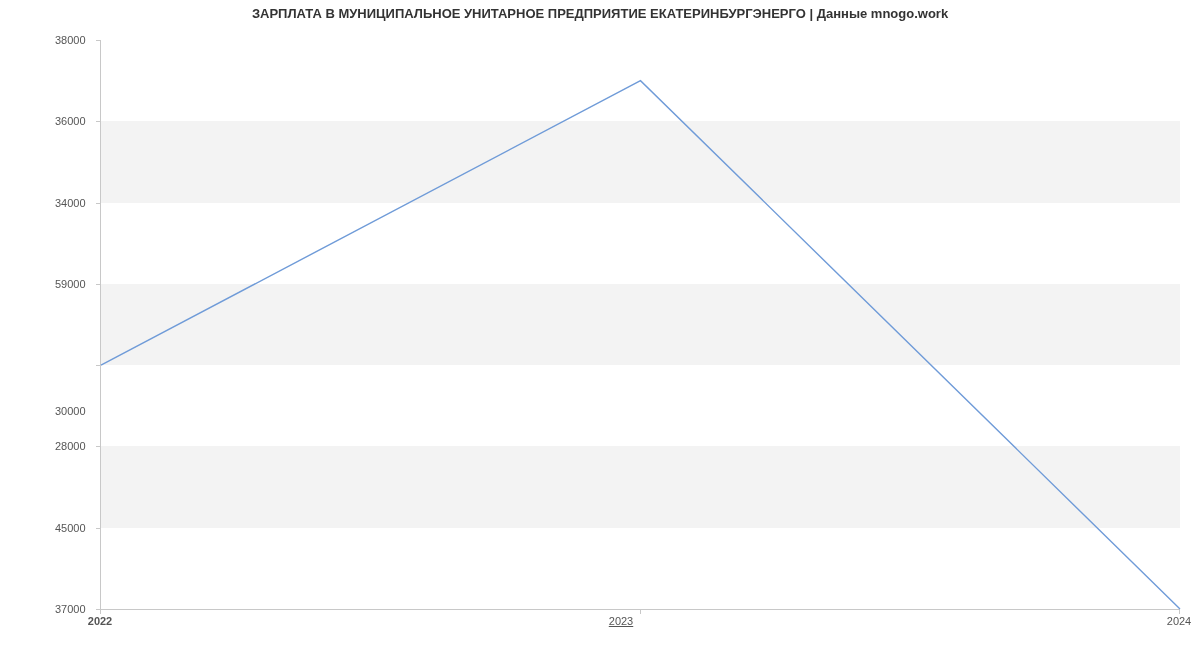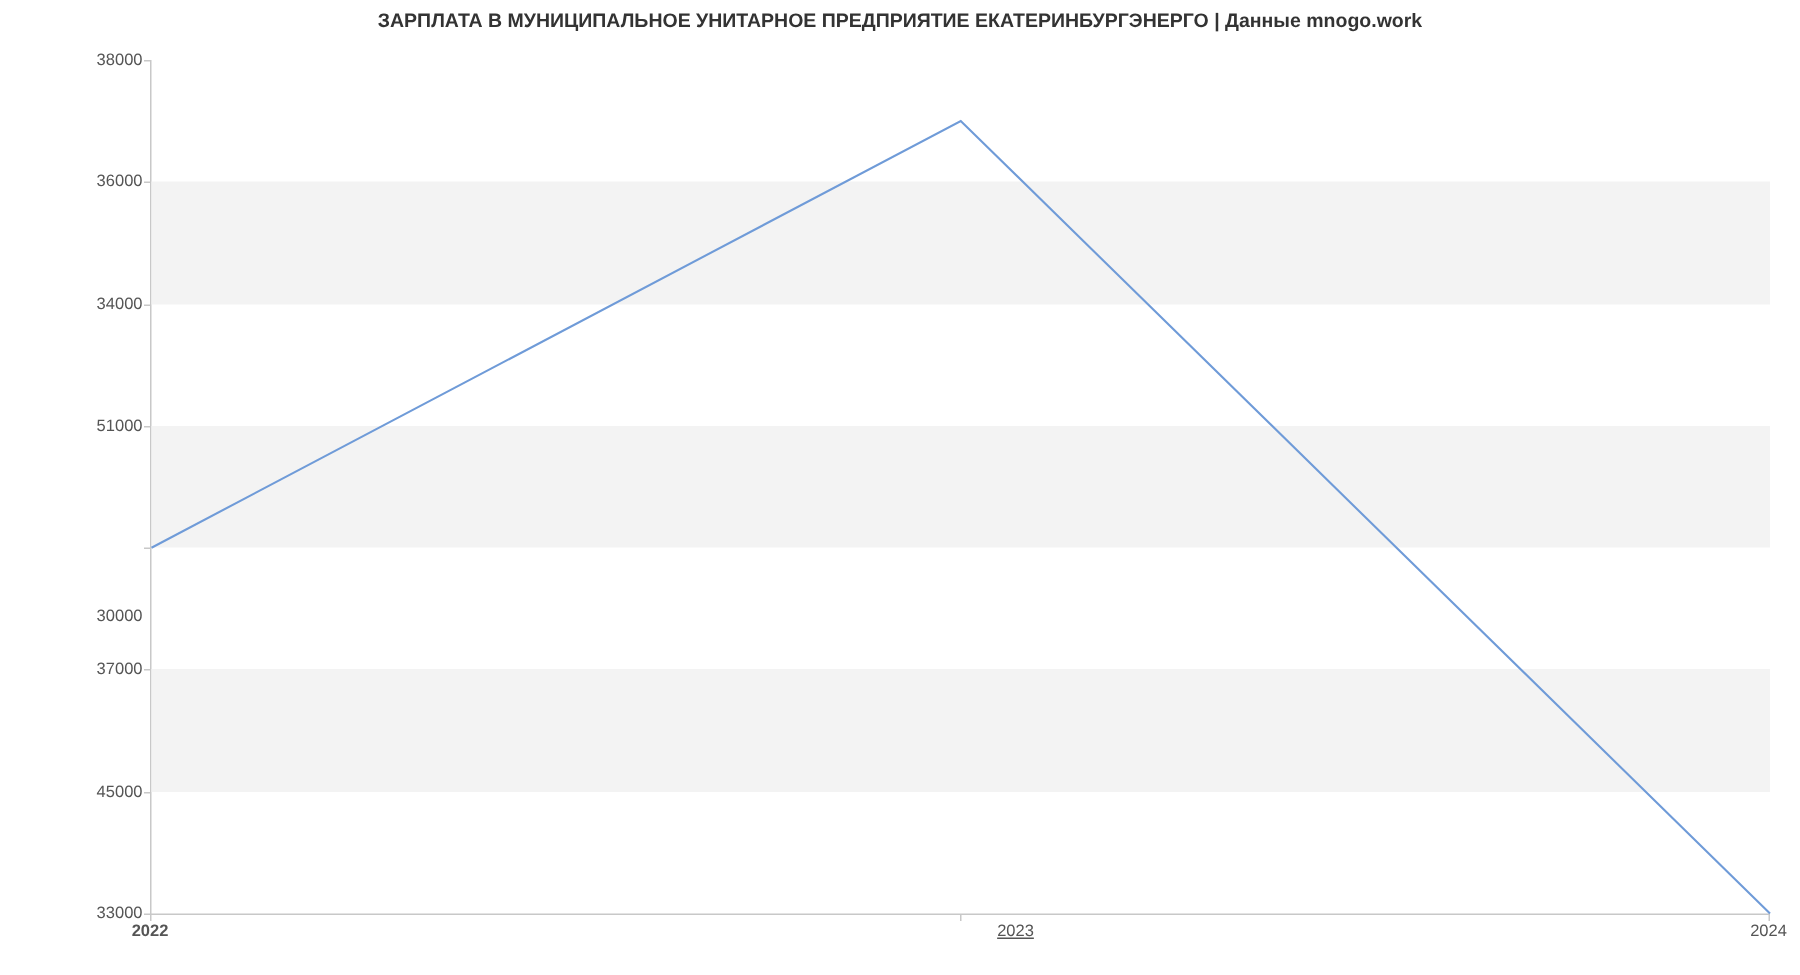--- a/index.html
+++ b/index.html
@@ -40,21 +40,21 @@
   .band {
     position: absolute;
     left: 0;
     width: 100%;
     background: #f3f3f3;
   }
   .ytick {
     position: absolute;
     left: 55px;
     width: 40px;
-    text-align: right;
+    text-align: left;
     font-size: 11px;
     color: #555;
     transform: translateY(-50%);
   }
   .ytick-mark {
     position: absolute;
     left: 96px;
     width: 4px;
     height: 1px;
     background: #c8c8c8;
@@ -88,35 +88,35 @@
 <div class="chart-wrap">
   <div class="title">ЗАРПЛАТА В МУНИЦИПАЛЬНОЕ УНИТАРНОЕ ПРЕДПРИЯТИЕ ЕКАТЕРИНБУРГЭНЕРГО | Данные mnogo.work</div>
   <div class="plot" id="plot">
     <div class="band" style="top: 406.429px; height: 81.2857px;"></div>
       <div class="band" style="top: 243.857px; height: 81.2857px;"></div>
       <div class="band" style="top: 81.2857px; height: 81.2857px;"></div>
       <svg class="line" id="line-svg" preserveAspectRatio="none" viewBox="0 0 1079 569">
         <path d="M0 325.1428571428571 L539.5 40.642857142857125 L1079 569" fill="none" stroke="#6f9bd8" stroke-width="1.4"></path>
       </svg>
   </div>
-<div class="ytick" style="top: 609px;">33000</div>
+<div class="ytick" style="top: 609px;">37000</div>
     <div class="ytick-mark" style="top: 609px;"></div>
     <div class="ytick" style="top: 527.714px;">45000</div>
     <div class="ytick-mark" style="top: 527.714px;"></div>
-    <div class="ytick" style="top: 446.429px;">37000</div>
+    <div class="ytick" style="top: 446.429px;">28000</div>
     <div class="ytick-mark" style="top: 446.429px;"></div>
     <div class="ytick" style="top: 365.143px; margin-top: 46px;">30000</div>
     <div class="ytick-mark" style="top: 365.143px;"></div>
-    <div class="ytick" style="top: 283.857px;">51000</div>
+    <div class="ytick" style="top: 283.857px;">59000</div>
     <div class="ytick-mark" style="top: 283.857px;"></div>
     <div class="ytick" style="top: 202.571px;">34000</div>
     <div class="ytick-mark" style="top: 202.571px;"></div>
     <div class="ytick" style="top: 121.286px;">36000</div>
     <div class="ytick-mark" style="top: 121.286px;"></div>
     <div class="ytick" style="top: 40px;">38000</div>
     <div class="ytick-mark" style="top: 40px;"></div>
     <div class="xtick" style="left: 100px; font-weight: bold;">2022</div>
     <div class="xtick-mark" style="left: 100px;"></div>
-    <div class="xtick" style="left: 677px; text-decoration: underline;">2023</div>
+    <div class="xtick" style="left: 621px; text-decoration: underline;">2023</div>
     <div class="xtick-mark" style="left: 639.5px;"></div>
     <div class="xtick" style="left: 1179px; text-align: right;">2024</div>
     <div class="xtick-mark" style="left: 1179px;"></div>
   </div>
 
 </body></html>

